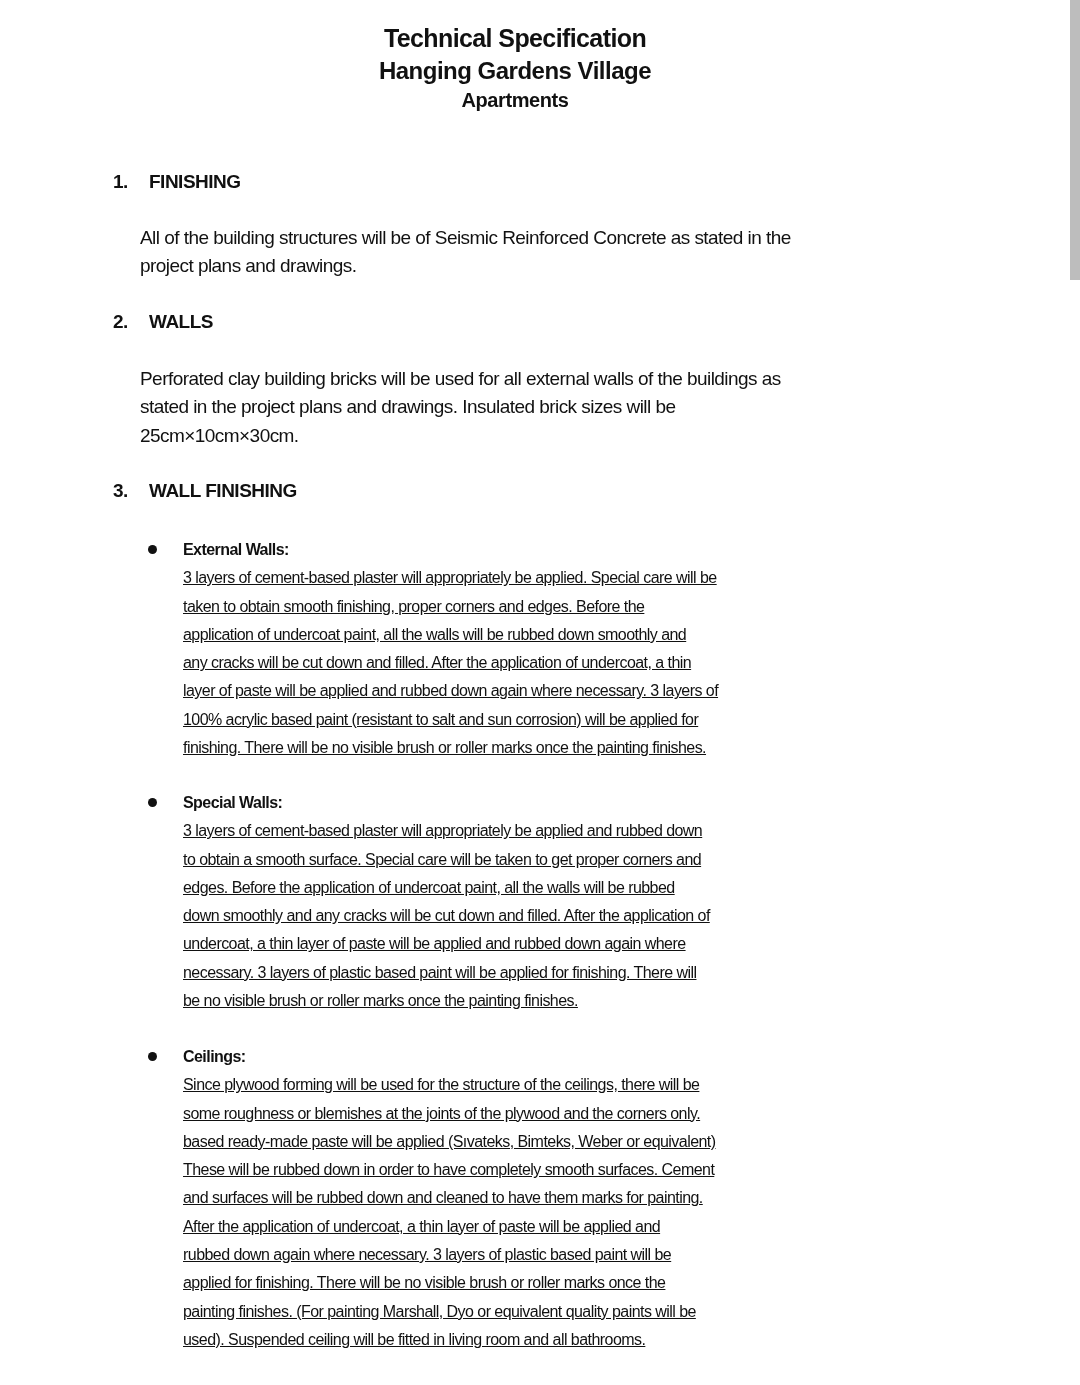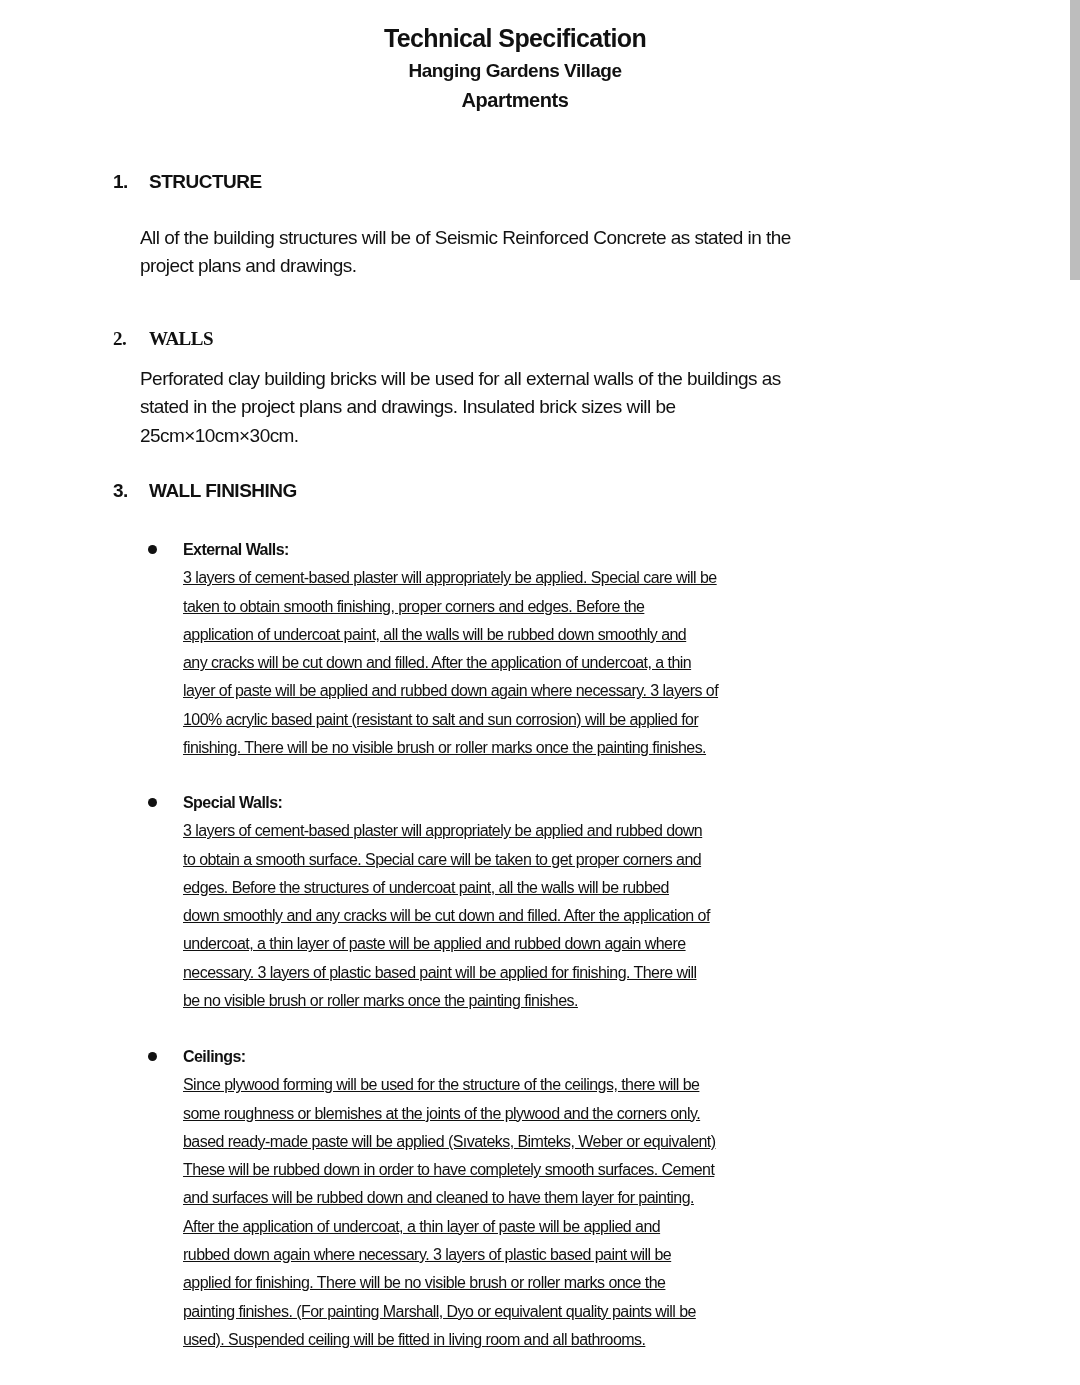--- a/index.html
+++ b/index.html
@@ -29,21 +29,21 @@
       text-align: center;
     }
     .doc-title {
       font-size: 25px;
       font-weight: bold;
       letter-spacing: -0.6px;
       line-height: 36px;
       margin: 0;
     }
     .doc-subtitle {
-      font-size: 19px;
+      font-size: 24px;
       font-weight: bold;
       letter-spacing: -0.5px;
       line-height: 30px;
       margin: 0;
     }
     .doc-subtitle2 {
       font-size: 20px;
       font-weight: bold;
       letter-spacing: -0.4px;
       line-height: 28px;
@@ -120,28 +120,28 @@
 
 <div class="page">
 
   <div class="title-block">
     <div class="doc-title">Technical Specification</div>
     <div class="doc-subtitle">Hanging Gardens Village</div>
     <div class="doc-subtitle2">Apartments</div>
   </div>
 
   <div class="section-heading" style="top:169px;">
-    <span class="num">1.</span><span>STRUCTURE</span>
+    <span class="num">1.</span><span>FINISHING</span>
   </div>
   <div class="para" style="top:224px;">
     <span class="line">All of the building structures will be of Seismic Reinforced Concrete as stated in the</span>
     <span class="line">project plans and drawings.</span>
   </div>
 
-  <div class="section-heading" style="top:326px;font-family:Liberation Serif, serif;">
+  <div class="section-heading" style="top:309px;">
     <span class="num">2.</span><span>WALLS</span>
   </div>
   <div class="para" style="top:365px;">
     <span class="line">Perforated clay building bricks will be used for all external walls of the buildings as</span>
     <span class="line">stated in the project plans and drawings. Insulated brick sizes will be</span>
     <span class="line">25cm×10cm×30cm.</span>
   </div>
 
   <div class="section-heading" style="top:478px;">
     <span class="num">3.</span><span>WALL FINISHING</span>
@@ -160,37 +160,37 @@
       <span class="line">finishing. There will be no visible brush or roller marks once the painting finishes.</span>
     </div>
   </div>
 
   <div class="bullet-item" style="top:789px;">
     <span class="bullet-dot"></span>
     <div class="bullet-body">
       <span class="bullet-title">Special Walls:</span>
       <span class="line">3 layers of cement-based plaster will appropriately be applied and rubbed down</span>
       <span class="line">to obtain a smooth surface. Special care will be taken to get proper corners and</span>
-      <span class="line">edges. Before the structures of undercoat paint, all the walls will be rubbed</span>
+      <span class="line">edges. Before the application of undercoat paint, all the walls will be rubbed</span>
       <span class="line">down smoothly and any cracks will be cut down and filled. After the application of</span>
       <span class="line">undercoat, a thin layer of paste will be applied and rubbed down again where</span>
       <span class="line">necessary. 3 layers of plastic based paint will be applied for finishing. There will</span>
       <span class="line">be no visible brush or roller marks once the painting finishes.</span>
     </div>
   </div>
 
   <div class="bullet-item" style="top:1043px;">
     <span class="bullet-dot"></span>
     <div class="bullet-body">
       <span class="bullet-title">Ceilings:</span>
       <span class="line">Since plywood forming will be used for the structure of the ceilings, there will be</span>
       <span class="line">some roughness or blemishes at the joints of the plywood and the corners only.</span>
       <span class="line">based ready-made paste will be applied (Sıvateks, Bimteks, Weber or equivalent)</span>
       <span class="line">These will be rubbed down in order to have completely smooth surfaces. Cement</span>
-      <span class="line">and surfaces will be rubbed down and cleaned to have them layer for painting.</span>
+      <span class="line">and surfaces will be rubbed down and cleaned to have them marks for painting.</span>
       <span class="line">After the application of undercoat, a thin layer of paste will be applied and</span>
       <span class="line">rubbed down again where necessary. 3 layers of plastic based paint will be</span>
       <span class="line">applied for finishing. There will be no visible brush or roller marks once the</span>
       <span class="line">painting finishes. (For painting Marshall, Dyo or equivalent quality paints will be</span>
       <span class="line">used). Suspended ceiling will be fitted in living room and all bathrooms.</span>
     </div>
   </div>
 
 </div>
 

